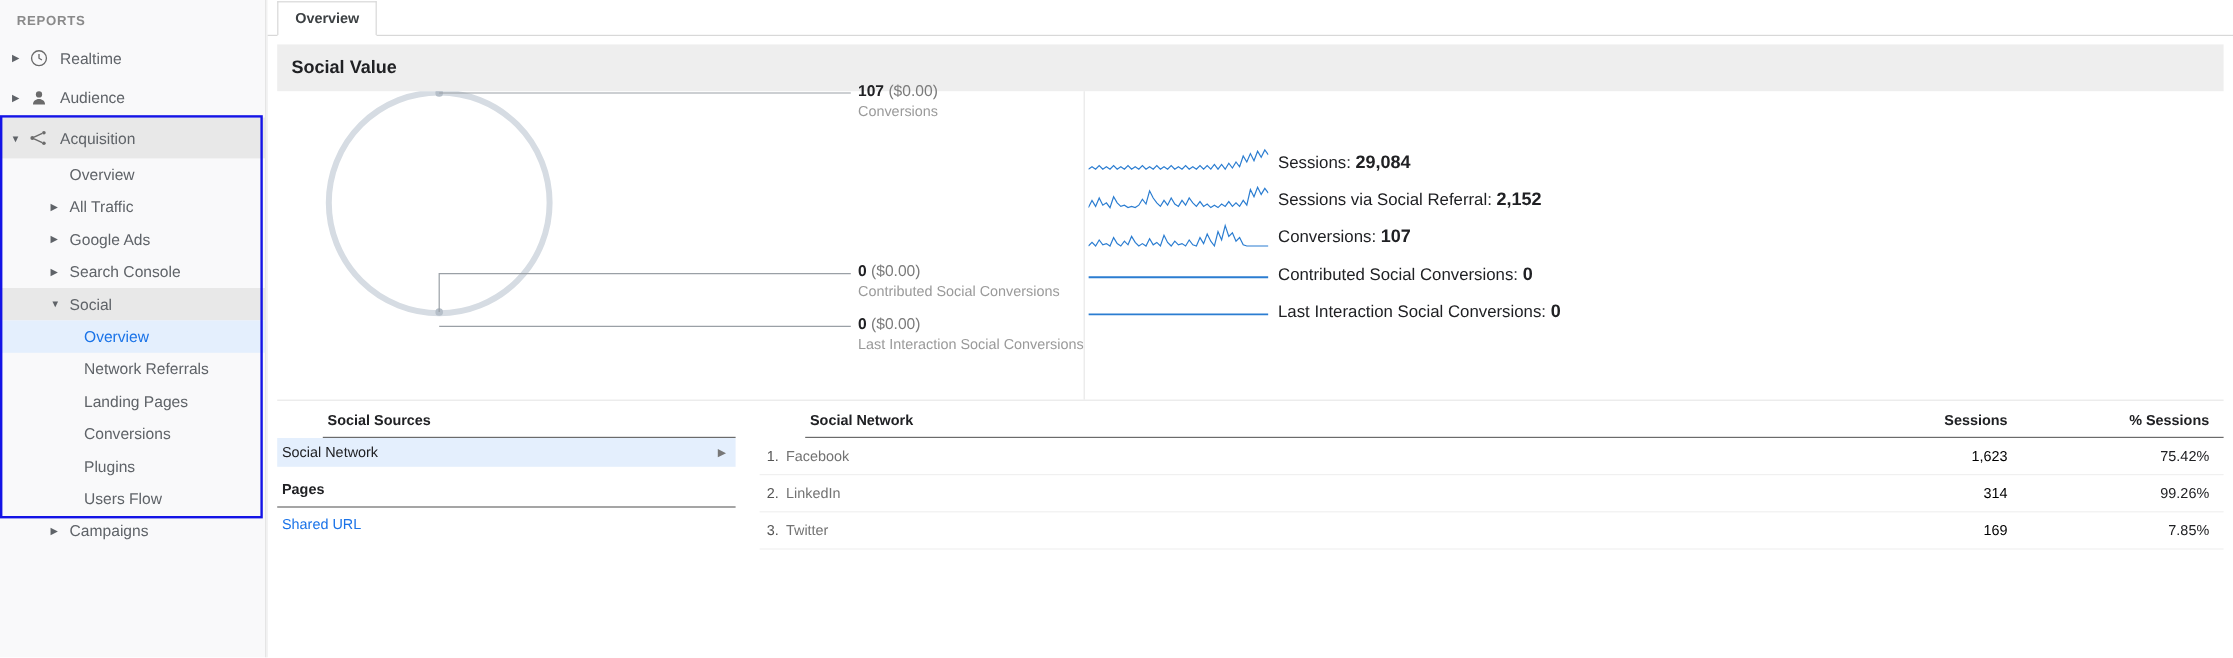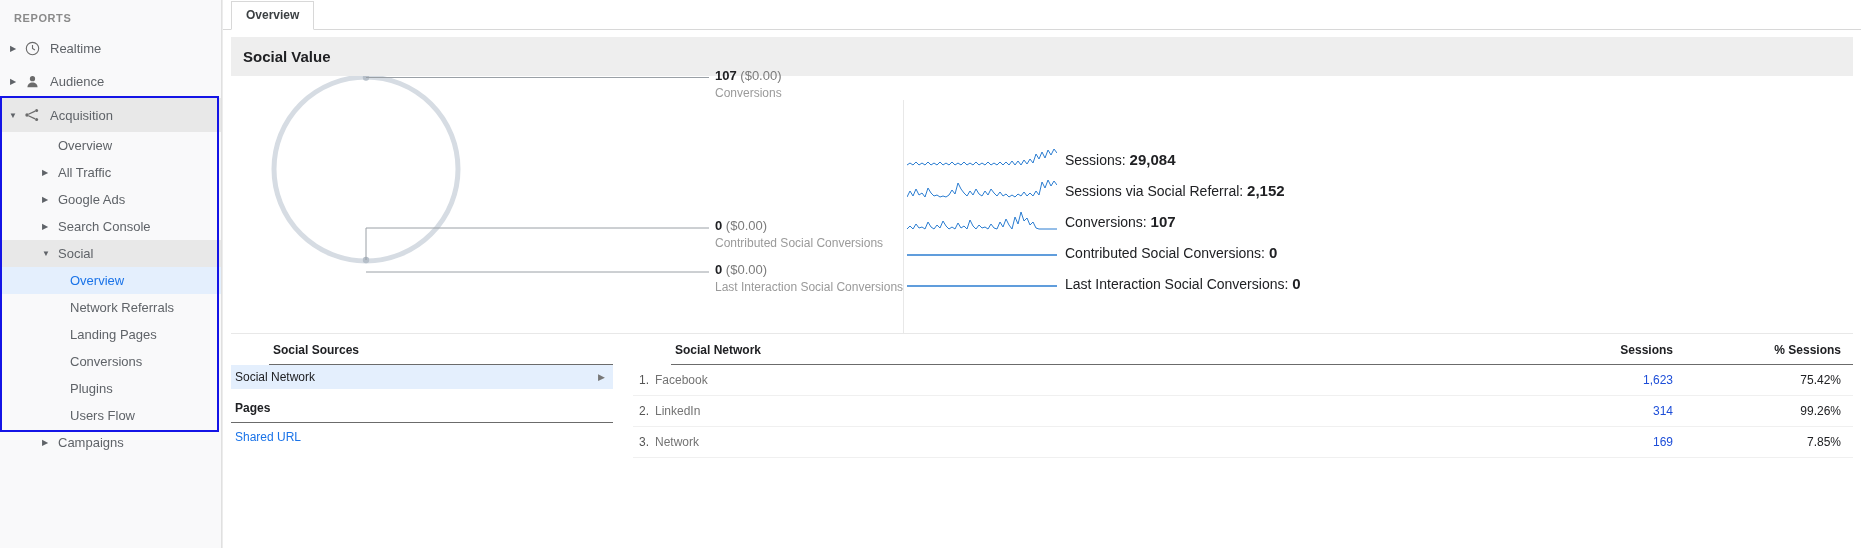--- a/index.html
+++ b/index.html
@@ -77,21 +77,21 @@
   
   .value-area { display: flex; height: 258px; margin: 0 8px;
                 border-bottom: 1px solid #e8e8e8; }
   .funnel { width: 672px; position: relative; flex: none; }
   .funnel svg { position: absolute; left: 0; top: 0; }
   .flabel { position: absolute; font-size: 13px; color: #202124; white-space: nowrap; }
   .flabel b { font-weight: bold; }
   .flabel .money { color: #7b7b7b; }
   .flabel .sub { display: block; font-size: 12px; color: #9a9a9a; margin-top: 3px; }
 
-  .metrics { flex: 1; border-left: 1px solid #e8e8e8; padding: 44px 0 0 0; margin-top: 24px; }
+  .metrics { flex: 1; border-left: 1px solid #e8e8e8; padding: 44px 0 0 0; }
   .metric-row { display: flex; align-items: center; height: 30px; margin-bottom: 1px; }
   .spark { width: 150px; height: 26px; margin-left: 3px; flex: none; }
   .metric-text { font-size: 14px; color: #202124; margin-left: 8px; white-space: nowrap; }
   .metric-text b { font-weight: bold; font-size: 15px; }
 
   
   .tables { display: flex; margin: 0 8px; }
   .left-table { width: 402px; flex: none; padding-right: 20px; }
   .right-table { flex: 1; }
   .tbl-head {
@@ -114,21 +114,21 @@
     padding: 12px 0 7px 4px; border-bottom: 1px solid #6b6b6b;
   }
   .page-link { font-size: 12px; color: #1a73e8; padding: 7px 0 0 4px; cursor: pointer; }
 
   .data-row {
     display: flex; align-items: center; height: 31px;
     border-bottom: 1px solid #f0f0f0; font-size: 12px;
   }
   .data-row .rank { width: 22px; color: #555; text-align: right; padding-right: 6px; }
   .data-row .net { flex: 1; color: #737373; cursor: pointer; }
-  .data-row .sess { width: 110px; text-align: right; color: #1d4ed8; }
+  .data-row .sess { width: 110px; text-align: right; color: #000000; }
   .data-row .pct-wrap { width: 180px; display: flex; align-items: flex-start;
                         justify-content: flex-end; padding-right: 12px; padding-left: 28px; }
   .bar-track { width: 84px; height: 11px; margin-right: 8px; position: relative; }
   .bar-fill { height: 11px; background: #2b7dd1; }
   .pct-val { color: #202124; width: 46px; text-align: right; }
 </style>
 </head>
 <body>
 
 <div class="app">
@@ -353,21 +353,21 @@
           <span class="pct-wrap">
             <span class="bar-track">
               <span class="bar-fill" style="width:16px; margin-left:68px;"></span>
             </span>
             <span class="pct-val">99.26%</span>
           </span>
         </div>
 
         <div class="data-row">
           <span class="rank">3.</span>
-          <span class="net">Network</span>
+          <span class="net">Twitter</span>
           <span class="sess">169</span>
           <span class="pct-wrap">
             <span class="bar-track">
               <span class="bar-fill" style="width:9px; margin-left:75px;"></span>
             </span>
             <span class="pct-val">7.85%</span>
           </span>
         </div>
       </div>
     </div>

